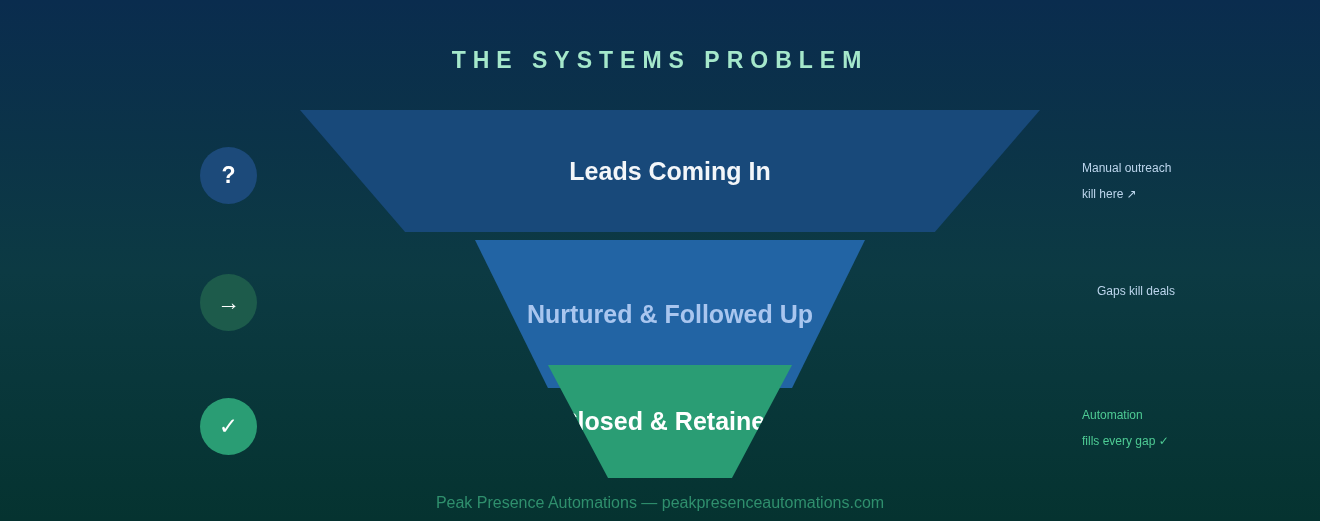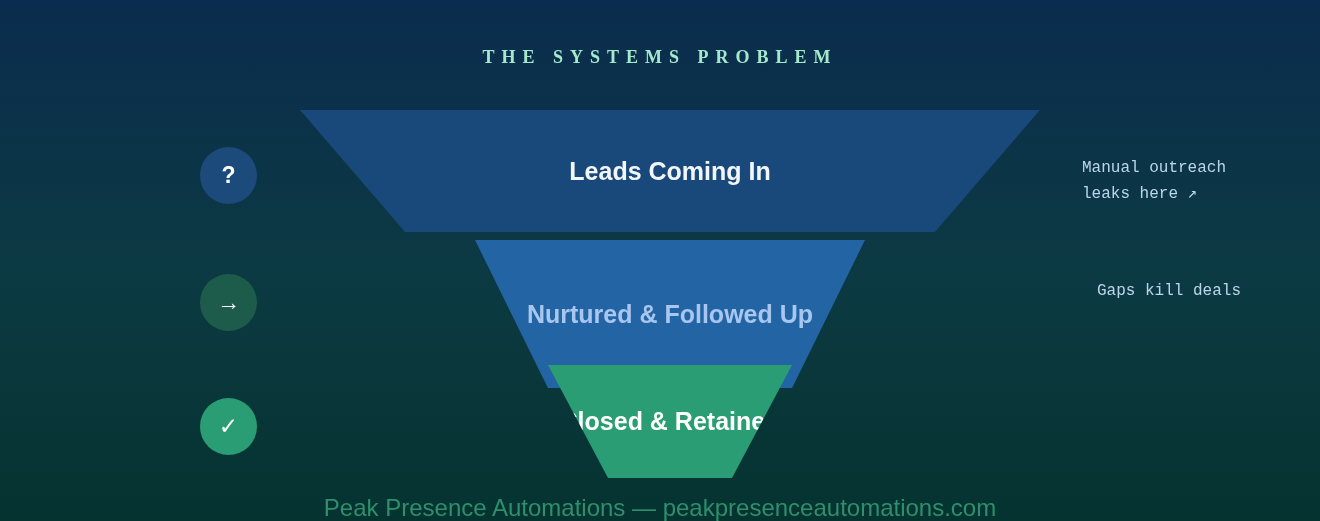--- a/index.html
+++ b/index.html
@@ -14,25 +14,24 @@
     background: linear-gradient(180deg, var(--bg-top) 0%, var(--bg-mid) 52%, var(--bg-bottom) 100%);
   }
 
   .title {
     position: absolute;
     top: 47px;
     left: 0;
     width: 100%;
     text-align: center;
     color: var(--title);
-    font-size: 18px;
+    font-size: 23px;
     font-weight: 600;
     letter-spacing: 7px;
     white-space: nowrap;
-    font-family: Liberation Serif, serif;
   }
 
   .stage {
     position: absolute;
     display: flex;
     align-items: center;
     justify-content: center;
     font-weight: bold;
     font-size: 25px;
   }
@@ -69,37 +68,36 @@
     font-size: 23px;
   }
   .circle-1 { top: 147px; background: var(--icon1-bg); font-weight: bold; }
   .circle-2 { top: 274px; background: var(--icon2-bg); }
   .circle-3 { top: 398px; background: var(--icon3-bg); }
 
   .annotation {
     position: absolute;
     left: 1082px;
     width: 220px;
-    font-size: 16px;
+    font-size: 12px;
     line-height: 26px;
-    font-family: Liberation Mono, monospace;
   }
   .annotation-1 { top: 155px; color: var(--annotation-blue); }
   .annotation-2 { top: 278px; color: var(--annotation-blue); margin-left: 15px; }
   .annotation-3 { top: 402px; color: var(--annotation-green); }
   .annotation span { display: block; }
 
   .footer {
     position: absolute;
     top: 494px;
     left: 0;
     width: 100%;
     text-align: center;
     color: var(--footer);
-    font-size: 24px;
+    font-size: 16px;
     white-space: nowrap;
   }
 </style>
 </head>
 <body>
 
 <div class="canvas">
 
   <div class="title">THE SYSTEMS PROBLEM</div>
 
@@ -118,21 +116,25 @@
   </div>
   <div class="circle circle-2">
     <span>→</span>
   </div>
   <div class="circle circle-3">
     <span>✓</span>
   </div>
 
   <div class="annotation annotation-1">
     <span>Manual outreach</span>
-    <span>leaks here ↗</span>
+    <span>kill here ↗</span>
   </div>
   <div class="annotation annotation-2">
     <span>Gaps kill deals</span>
+  </div>
+  <div class="annotation annotation-3">
+    <span>Automation</span>
+    <span>fills every gap ✓</span>
   </div>
 
   <div class="footer">Peak Presence Automations — peakpresenceautomations.com</div>
 
 </div>
 
 </body></html>

